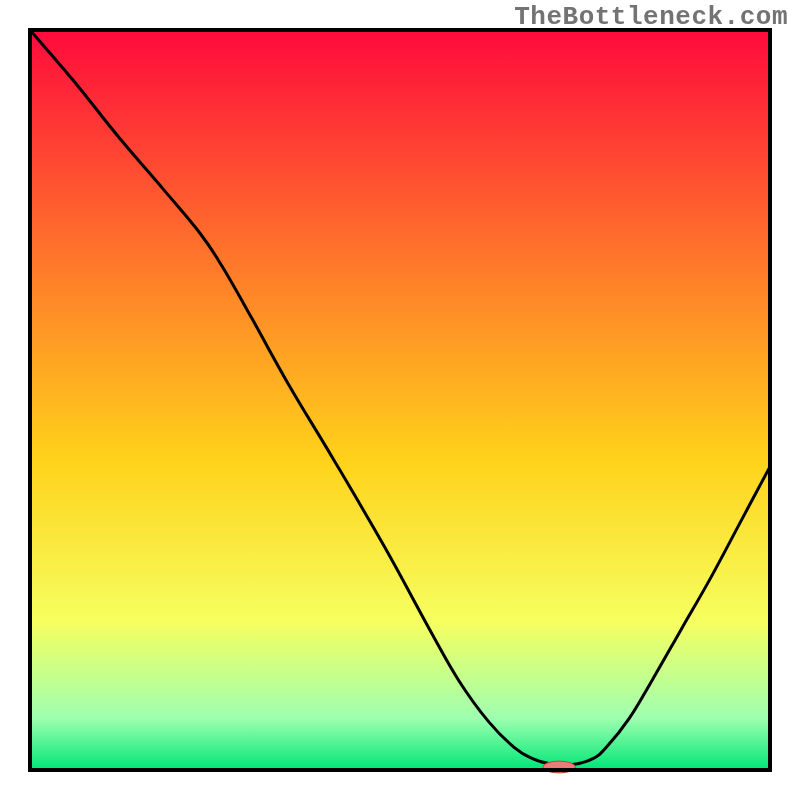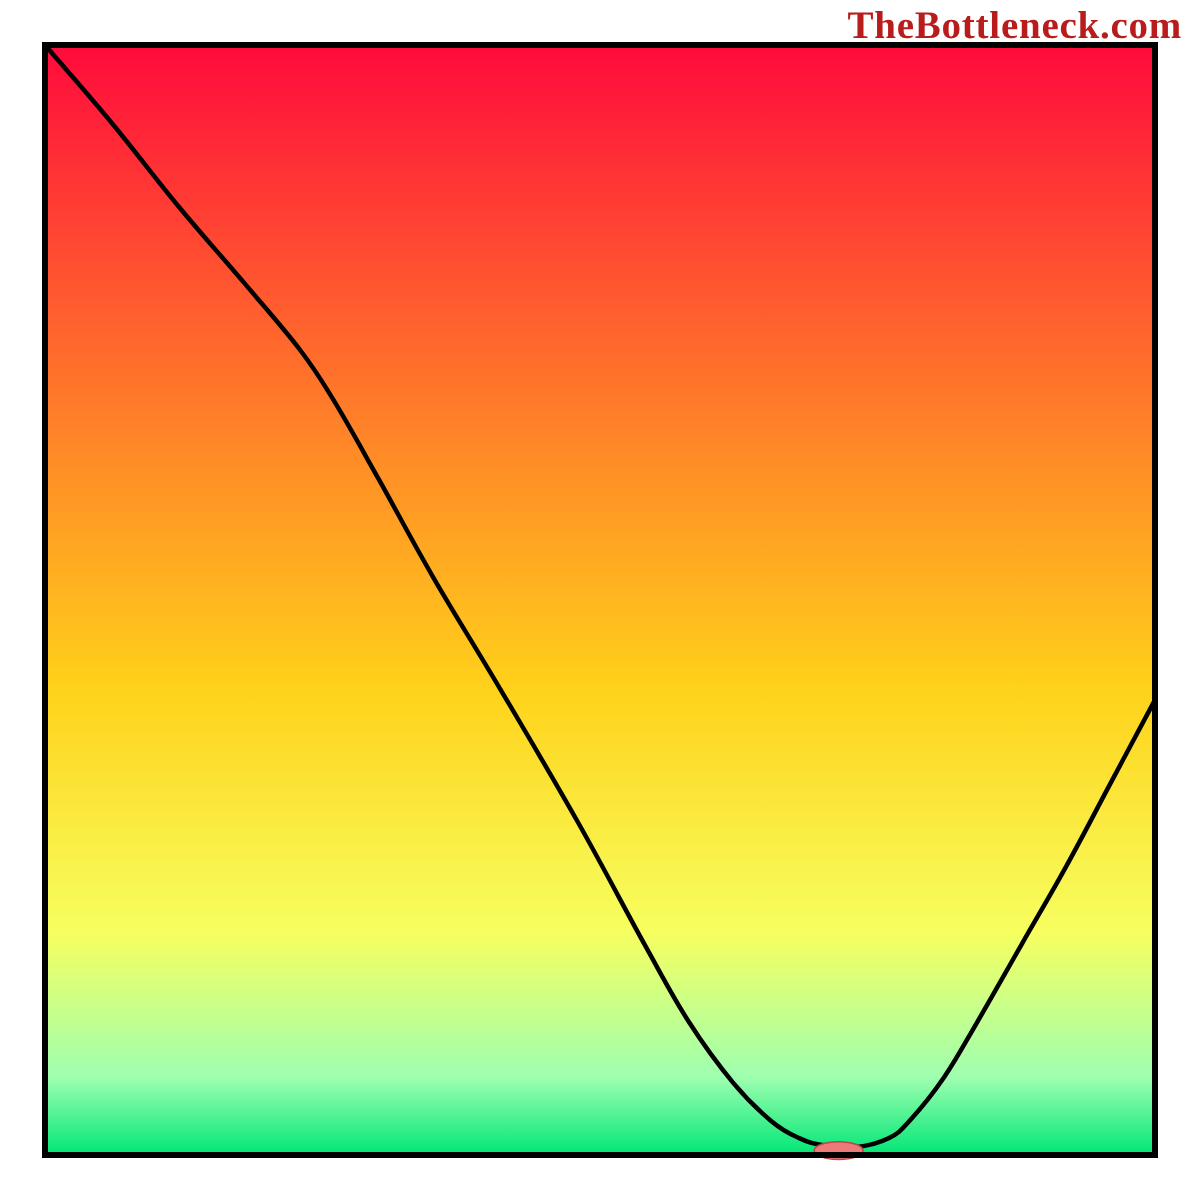--- a/index.html
+++ b/index.html
@@ -12,24 +12,24 @@
   }
   .chart-container {
     position: relative;
     width: 800px;
     height: 800px;
   }
   .watermark {
     position: absolute;
     top: 2px;
     right: 12px;
-    font-family: Liberation Serif, serif;
+    font-family: Liberation Mono, monospace;
     font-size: 26px;
     font-weight: 600;
-    color: #b91c1c;
+    color: #737373;
     letter-spacing: 0.5px;
     z-index: 5;
   }
   svg.plot {
     position: absolute;
     left: 0;
     top: 0;
   }
 </style>
 </head>

